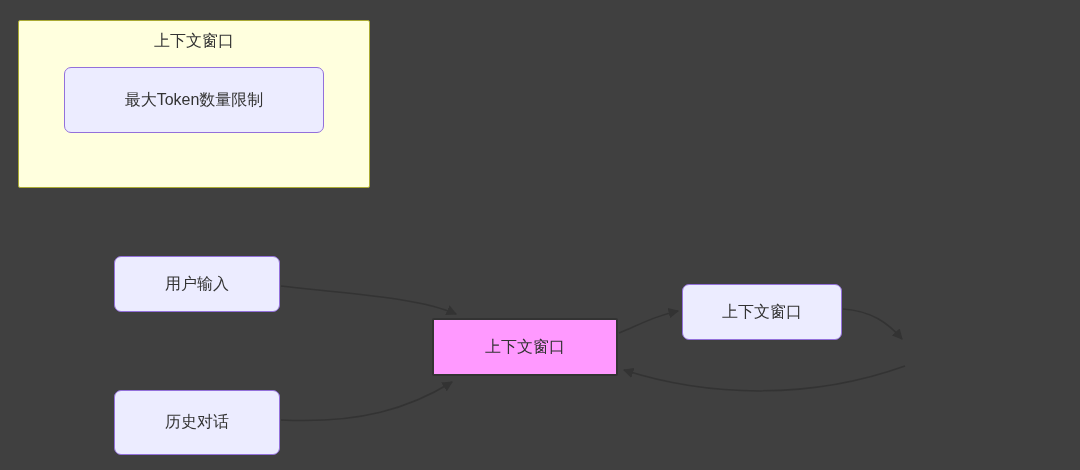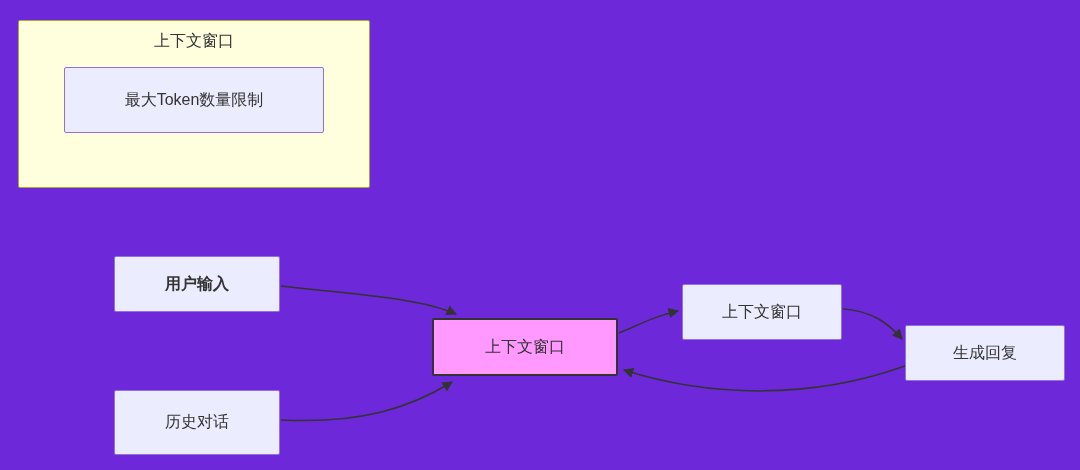--- a/index.html
+++ b/index.html
@@ -5,21 +5,21 @@
   html, body {
     margin: 0;
     padding: 0;
     background: #ffffff;
     font-family: "Liberation Sans", "DejaVu Sans", sans-serif;
   }
   .canvas {
     position: relative;
     width: 1080px;
     height: 470px;
-    background: #6d28d9;
+    background: #404040;
     overflow: hidden;
   }
   .edges {
     position: absolute;
     left: 0;
     top: 0;
     width: 1080px;
     height: 470px;
     pointer-events: none;
   }
@@ -43,28 +43,28 @@
     font-size: 16px;
     color: #333333;
   }
   .node {
     position: absolute;
     display: flex;
     align-items: center;
     justify-content: center;
     background: #ececff;
     border: 1px solid #9370db;
-    border-radius: 2px;
+    border-radius: 7px;
     box-sizing: border-box;
     font-size: 16px;
     color: #333333;
     text-align: center;
   }
   .node-max-token   { left: 64px;  top: 67px;  width: 260px; height: 66px; }
-  .node-user-input  { left: 114px; top: 256px; width: 166px; height: 56px; font-weight: bold; }
+  .node-user-input  { left: 114px; top: 256px; width: 166px; height: 56px; }
   .node-history     { left: 114px; top: 390px; width: 166px; height: 65px; }
   .node-model       { left: 682px; top: 284px; width: 160px; height: 56px; }
   .node-reply       { left: 905px; top: 325px; width: 160px; height: 56px; }
   .node-context {
     left: 432px;
     top: 318px;
     width: 186px;
     height: 58px;
     background: #ff99ff;
     border: 2px solid #333333;
@@ -105,17 +105,14 @@
   </div>
 
   <div class="node node-context">
     <span>上下文窗口</span>
   </div>
 
   <div class="node node-model">
     <span>上下文窗口</span>
   </div>
 
-  <div class="node node-reply">
-    <span>生成回复</span>
-  </div>
 
 </div>
 
 </body></html>

